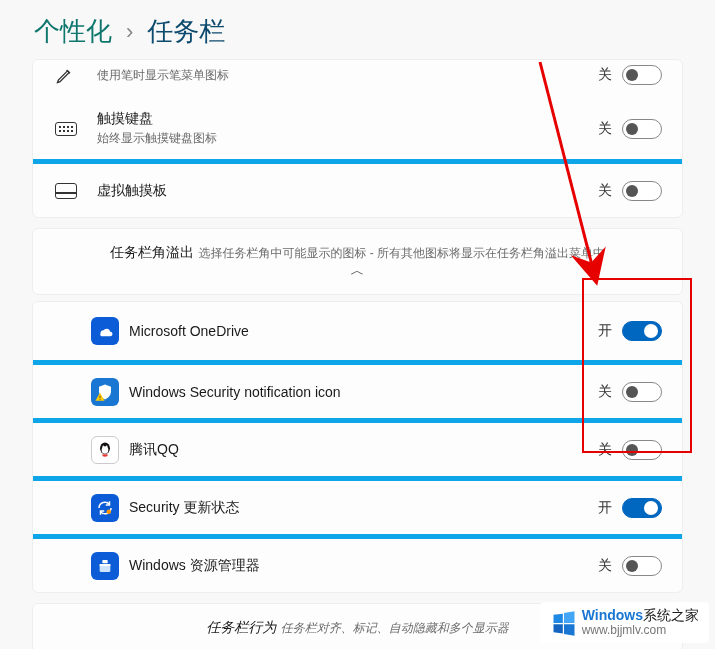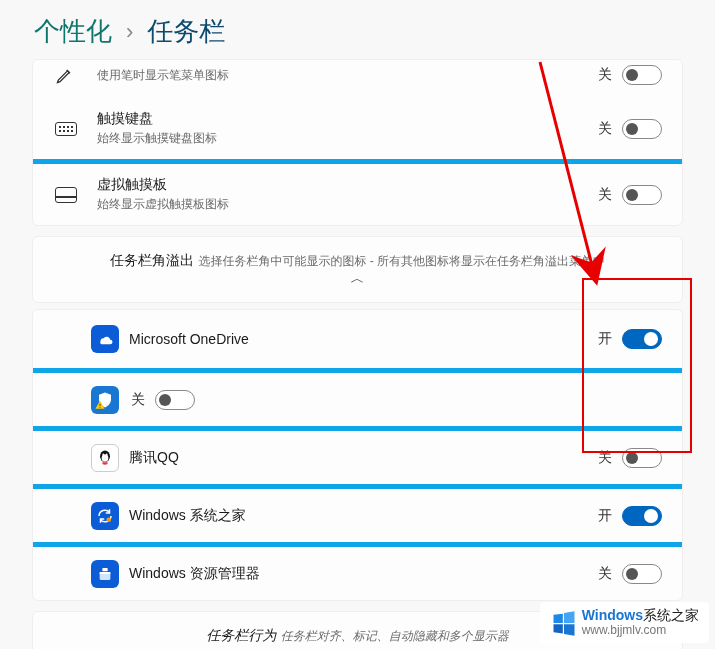--- a/index.html
+++ b/index.html
@@ -156,21 +156,20 @@
         <div class="switch ">
           <div class="knob"></div>
         </div>
       </div>
       <div class="row">
         <div class="icon-slot">
           <div class="touchpad-icon"></div>
         </div>
         <div class="textcol">
           <span class="title">虚拟触摸板</span>
-          <span class="desc">始终显示虚拟触摸板图标</span>
         </div>
         <span class="status">关</span>
         <div class="switch ">
           <div class="knob"></div>
         </div>
       </div>
     </div>
 </div>
 
 <div class="section-header">
@@ -203,20 +202,23 @@
         <div class="app-tile tile-blue2">
           <svg width="18" height="18" viewBox="0 0 24 24" fill="#fff">
             <path d="M12 2l8 3v6c0 5-3.5 9-8 11-4.5-2-8-6-8-11V5l8-3z"></path>
           </svg>
           <svg style="position:absolute;margin-left:-10px;margin-top:10px" width="10" height="10" viewBox="0 0 24 24">
             <path fill="#ffcc00" d="M12 2L1 21h22L12 2z"></path>
             <rect x="11" y="9" width="2" height="6" fill="#333"></rect>
             <rect x="11" y="17" width="2" height="2" fill="#333"></rect>
           </svg>
         </div>
+      </div>
+      <div class="textcol">
+        <span class="title">Windows Security notification icon</span>
       </div>
       <span class="status">关</span>
       <div class="switch ">
         <div class="knob"></div>
       </div>
     </div>
     <div class="row">
       <div class="icon-slot">
         <div class="app-tile tile-qq">
           <svg width="20" height="20" viewBox="0 0 24 24">
@@ -242,21 +244,21 @@
           <svg width="18" height="18" viewBox="0 0 24 24" fill="none" stroke="#fff" stroke-width="2">
             <path d="M4 12a8 8 0 0114-5"></path>
             <path d="M20 12a8 8 0 01-14 5"></path>
             <path d="M18 3v5h-5" fill="none"></path>
             <path d="M6 21v-5h5" fill="none"></path>
             <circle cx="17" cy="17" r="3" fill="#ff9800" stroke="none"></circle>
           </svg>
         </div>
       </div>
       <div class="textcol">
-        <span class="title">Windows 系统之家</span>
+        <span class="title">Security 更新状态</span>
       </div>
       <span class="status">开</span>
       <div class="switch on">
         <div class="knob"></div>
       </div>
     </div>
     <div class="row">
       <div class="icon-slot">
         <div class="app-tile tile-blue">
           <svg width="16" height="16" viewBox="0 0 24 24" fill="#fff">

